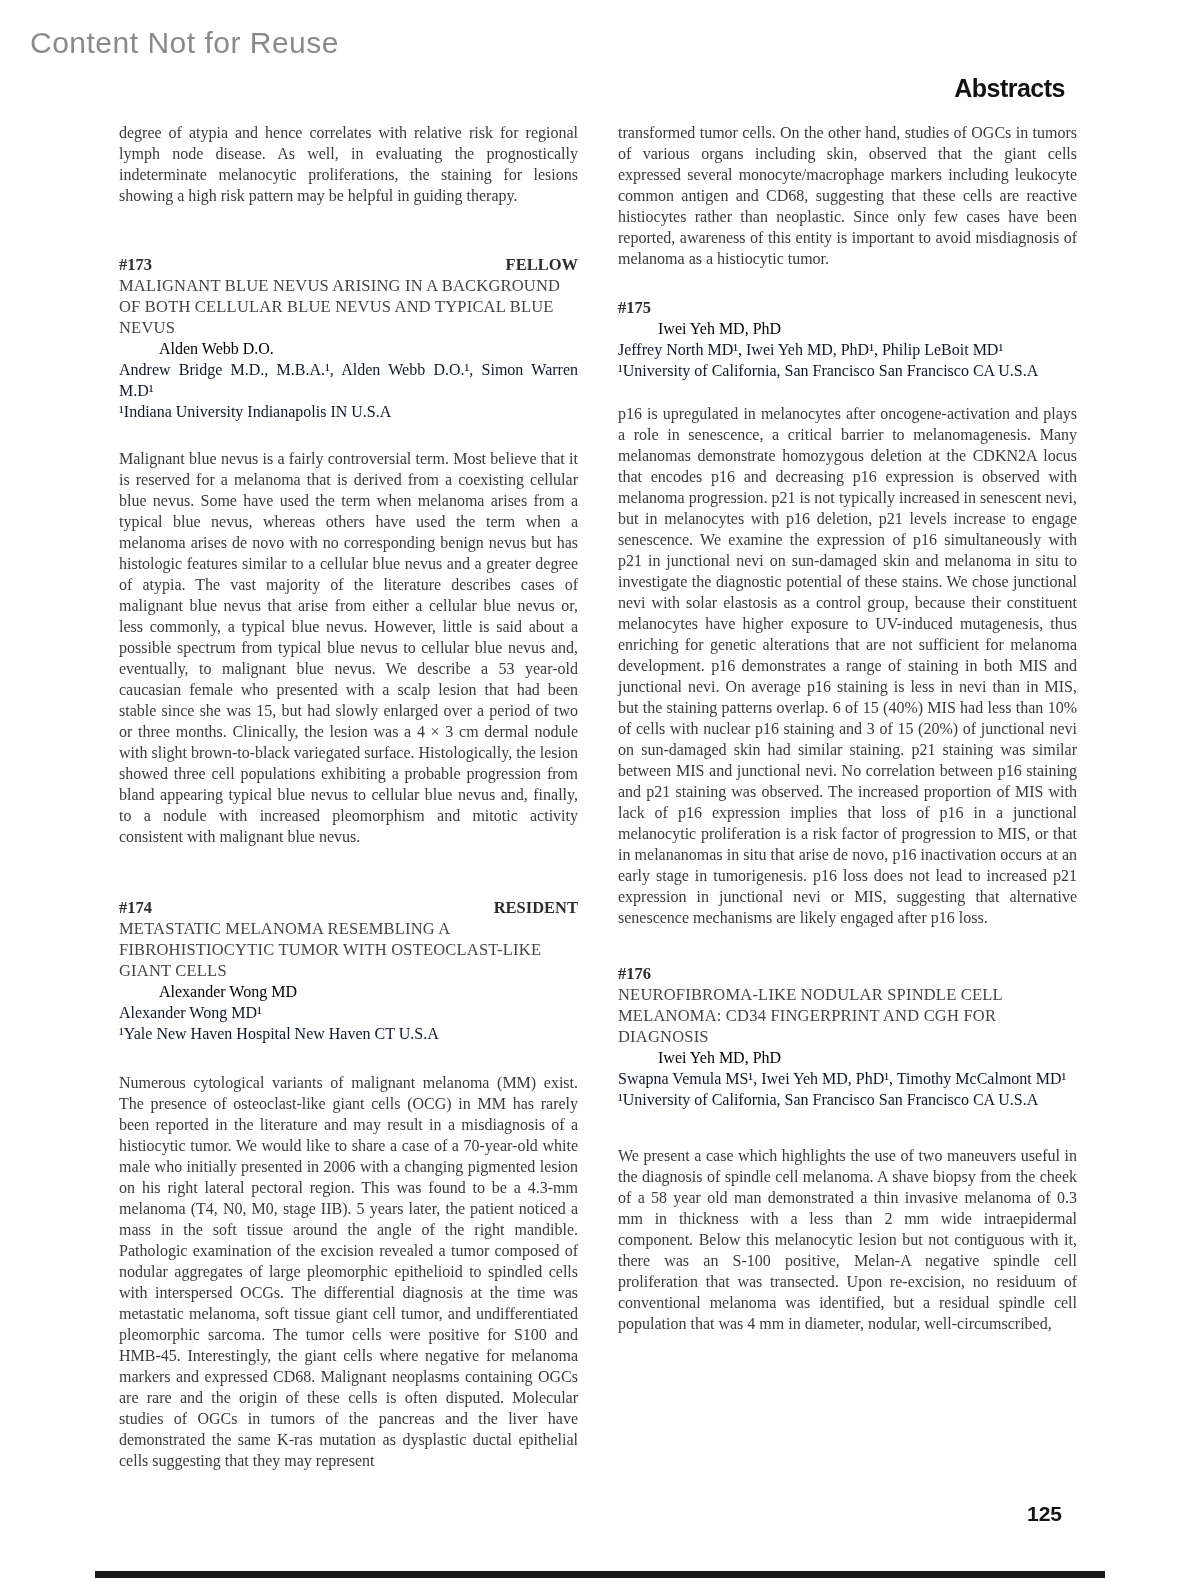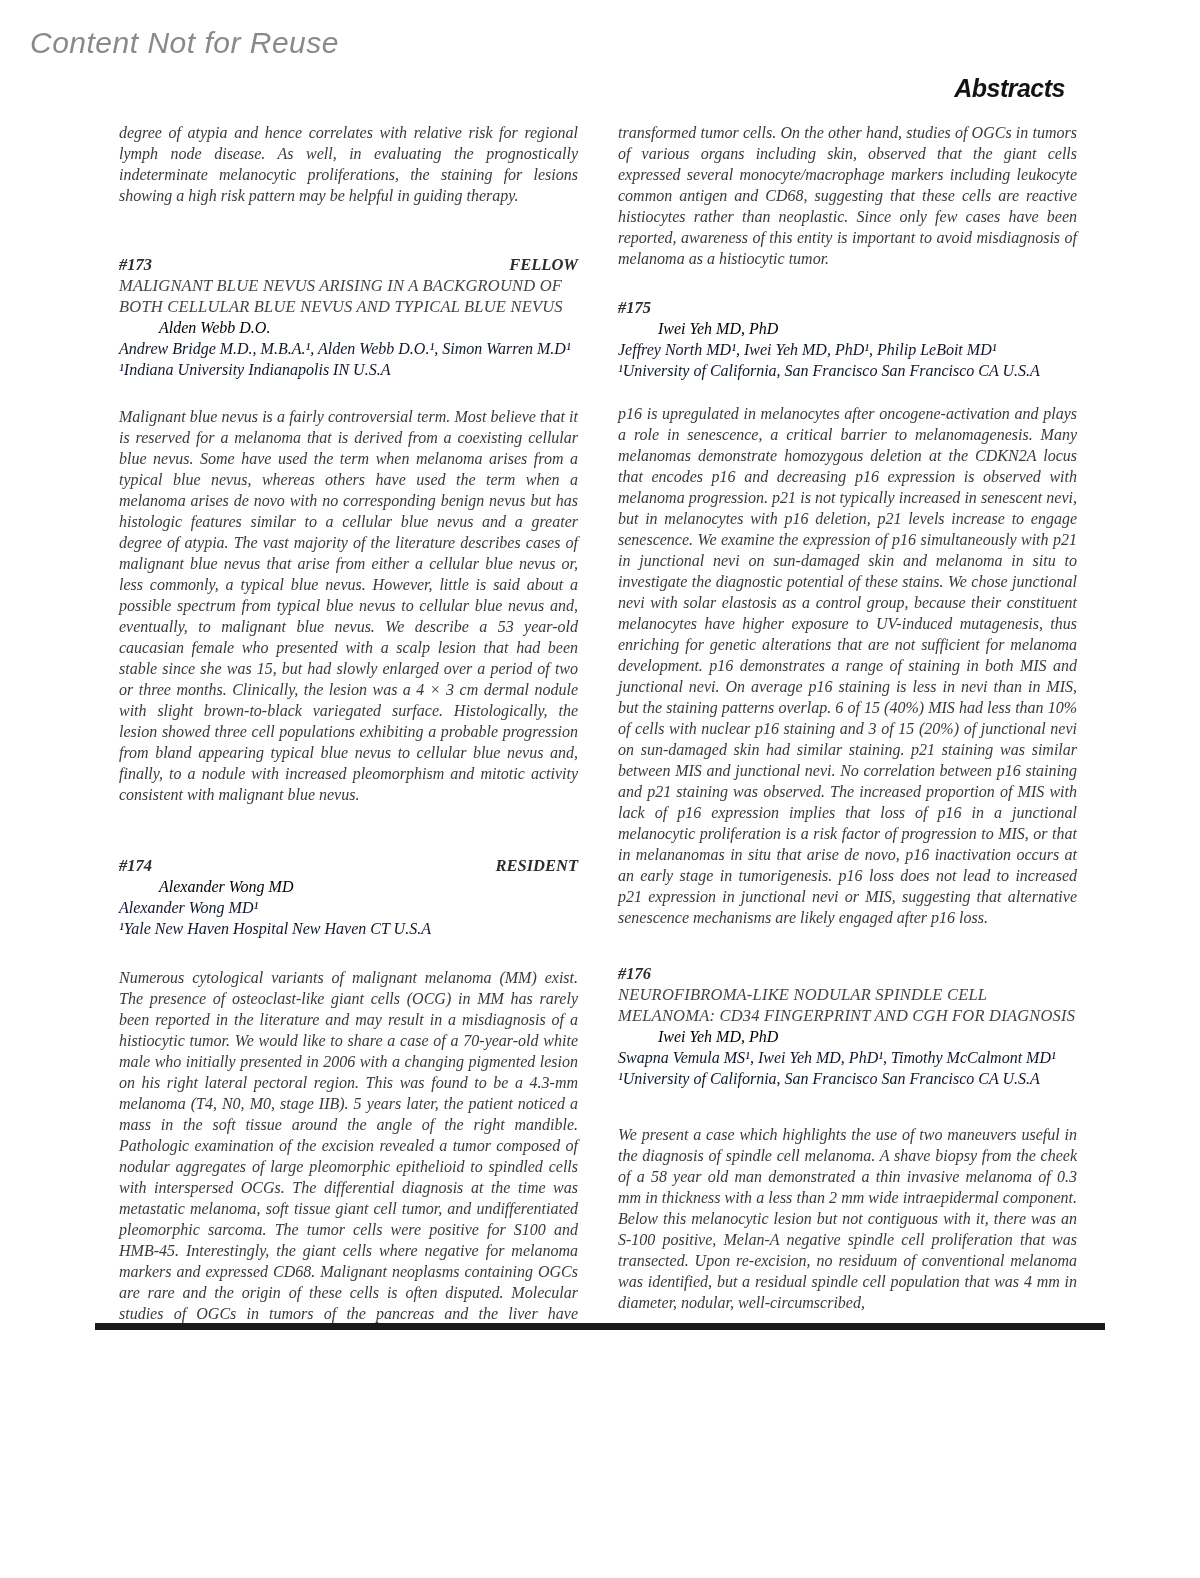--- a/index.html
+++ b/index.html
@@ -1,24 +1,23 @@
 <!DOCTYPE html>
 <html><head>
 <meta charset="utf-8">
 <style>
   * { box-sizing: border-box; }
   html, body { margin: 0; padding: 0; background: #ffffff; }
   .page {
     position: relative;
     width: 1200px;
-    height: 1330px;
+    height: 1578px;
     background: #ffffff;
     overflow: hidden;
     font-family: "Liberation Serif", serif;
-    font-style: italic;
   }
   .watermark {
     position: absolute;
     left: 30px;
     top: 26px;
     font-family: "Liberation Sans", sans-serif;
     font-size: 30px;
     color: #8a8a8a;
     letter-spacing: 0.5px;
     white-space: nowrap;
@@ -125,20 +124,21 @@
         <div class="abs-authors">Andrew Bridge M.D., M.B.A.¹, Alden Webb D.O.¹, Simon Warren M.D¹</div>
         <div class="abs-affil">¹Indiana University Indianapolis IN U.S.A</div>
         <p class="abs-body body-mt26">Malignant blue nevus is a fairly controversial term. Most believe that it is reserved for a melanoma that is derived from a coexisting cellular blue nevus. Some have used the term when melanoma arises from a typical blue nevus, whereas others have used the term when a melanoma arises de novo with no corresponding benign nevus but has histologic features similar to a cellular blue nevus and a greater degree of atypia. The vast majority of the literature describes cases of malignant blue nevus that arise from either a cellular blue nevus or, less commonly, a typical blue nevus. However, little is said about a possible spectrum from typical blue nevus to cellular blue nevus and, eventually, to malignant blue nevus. We describe a 53 year-old caucasian female who presented with a scalp lesion that had been stable since she was 15, but had slowly enlarged over a period of two or three months. Clinically, the lesion was a 4 × 3 cm dermal nodule with slight brown-to-black variegated surface. Histologically, the lesion showed three cell populations exhibiting a probable progression from bland appearing typical blue nevus to cellular blue nevus and, finally, to a nodule with increased pleomorphism and mitotic activity consistent with malignant blue nevus.</p>
       </section>
 
       <section class="mt50">
         <div class="abs-head-row">
           <span>#174</span>
           <span>RESIDENT</span>
         </div>
+        <div class="abs-title">METASTATIC MELANOMA RESEMBLING A FIBROHISTIOCYTIC TUMOR WITH OSTEOCLAST-LIKE GIANT CELLS</div>
         <div class="abs-presenter">Alexander Wong MD</div>
         <div class="abs-authors">Alexander Wong MD¹</div>
         <div class="abs-affil">¹Yale New Haven Hospital New Haven CT U.S.A</div>
         <p class="abs-body body-mt28">Numerous cytological variants of malignant melanoma (MM) exist. The presence of osteoclast-like giant cells (OCG) in MM has rarely been reported in the literature and may result in a misdiagnosis of a histiocytic tumor. We would like to share a case of a 70-year-old white male who initially presented in 2006 with a changing pigmented lesion on his right lateral pectoral region. This was found to be a 4.3-mm melanoma (T4, N0, M0, stage IIB). 5 years later, the patient noticed a mass in the soft tissue around the angle of the right mandible. Pathologic examination of the excision revealed a tumor composed of nodular aggregates of large pleomorphic epithelioid to spindled cells with interspersed OCGs. The differential diagnosis at the time was metastatic melanoma, soft tissue giant cell tumor, and undifferentiated pleomorphic sarcoma. The tumor cells were positive for S100 and HMB-45. Interestingly, the giant cells where negative for melanoma markers and expressed CD68. Malignant neoplasms containing OGCs are rare and the origin of these cells is often disputed. Molecular studies of OGCs in tumors of the pancreas and the liver have demonstrated the same K-ras mutation as dysplastic ductal epithelial cells suggesting that they may represent</p>
       </section>
     </div>
 
     <div class="col">
       <p class="cont-para">transformed tumor cells. On the other hand, studies of OGCs in tumors of various organs including skin, observed that the giant cells expressed several monocyte/macrophage markers including leukocyte common antigen and CD68, suggesting that these cells are reactive histiocytes rather than neoplastic. Since only few cases have been reported, awareness of this entity is important to avoid misdiagnosis of melanoma as a histiocytic tumor.</p>
 

